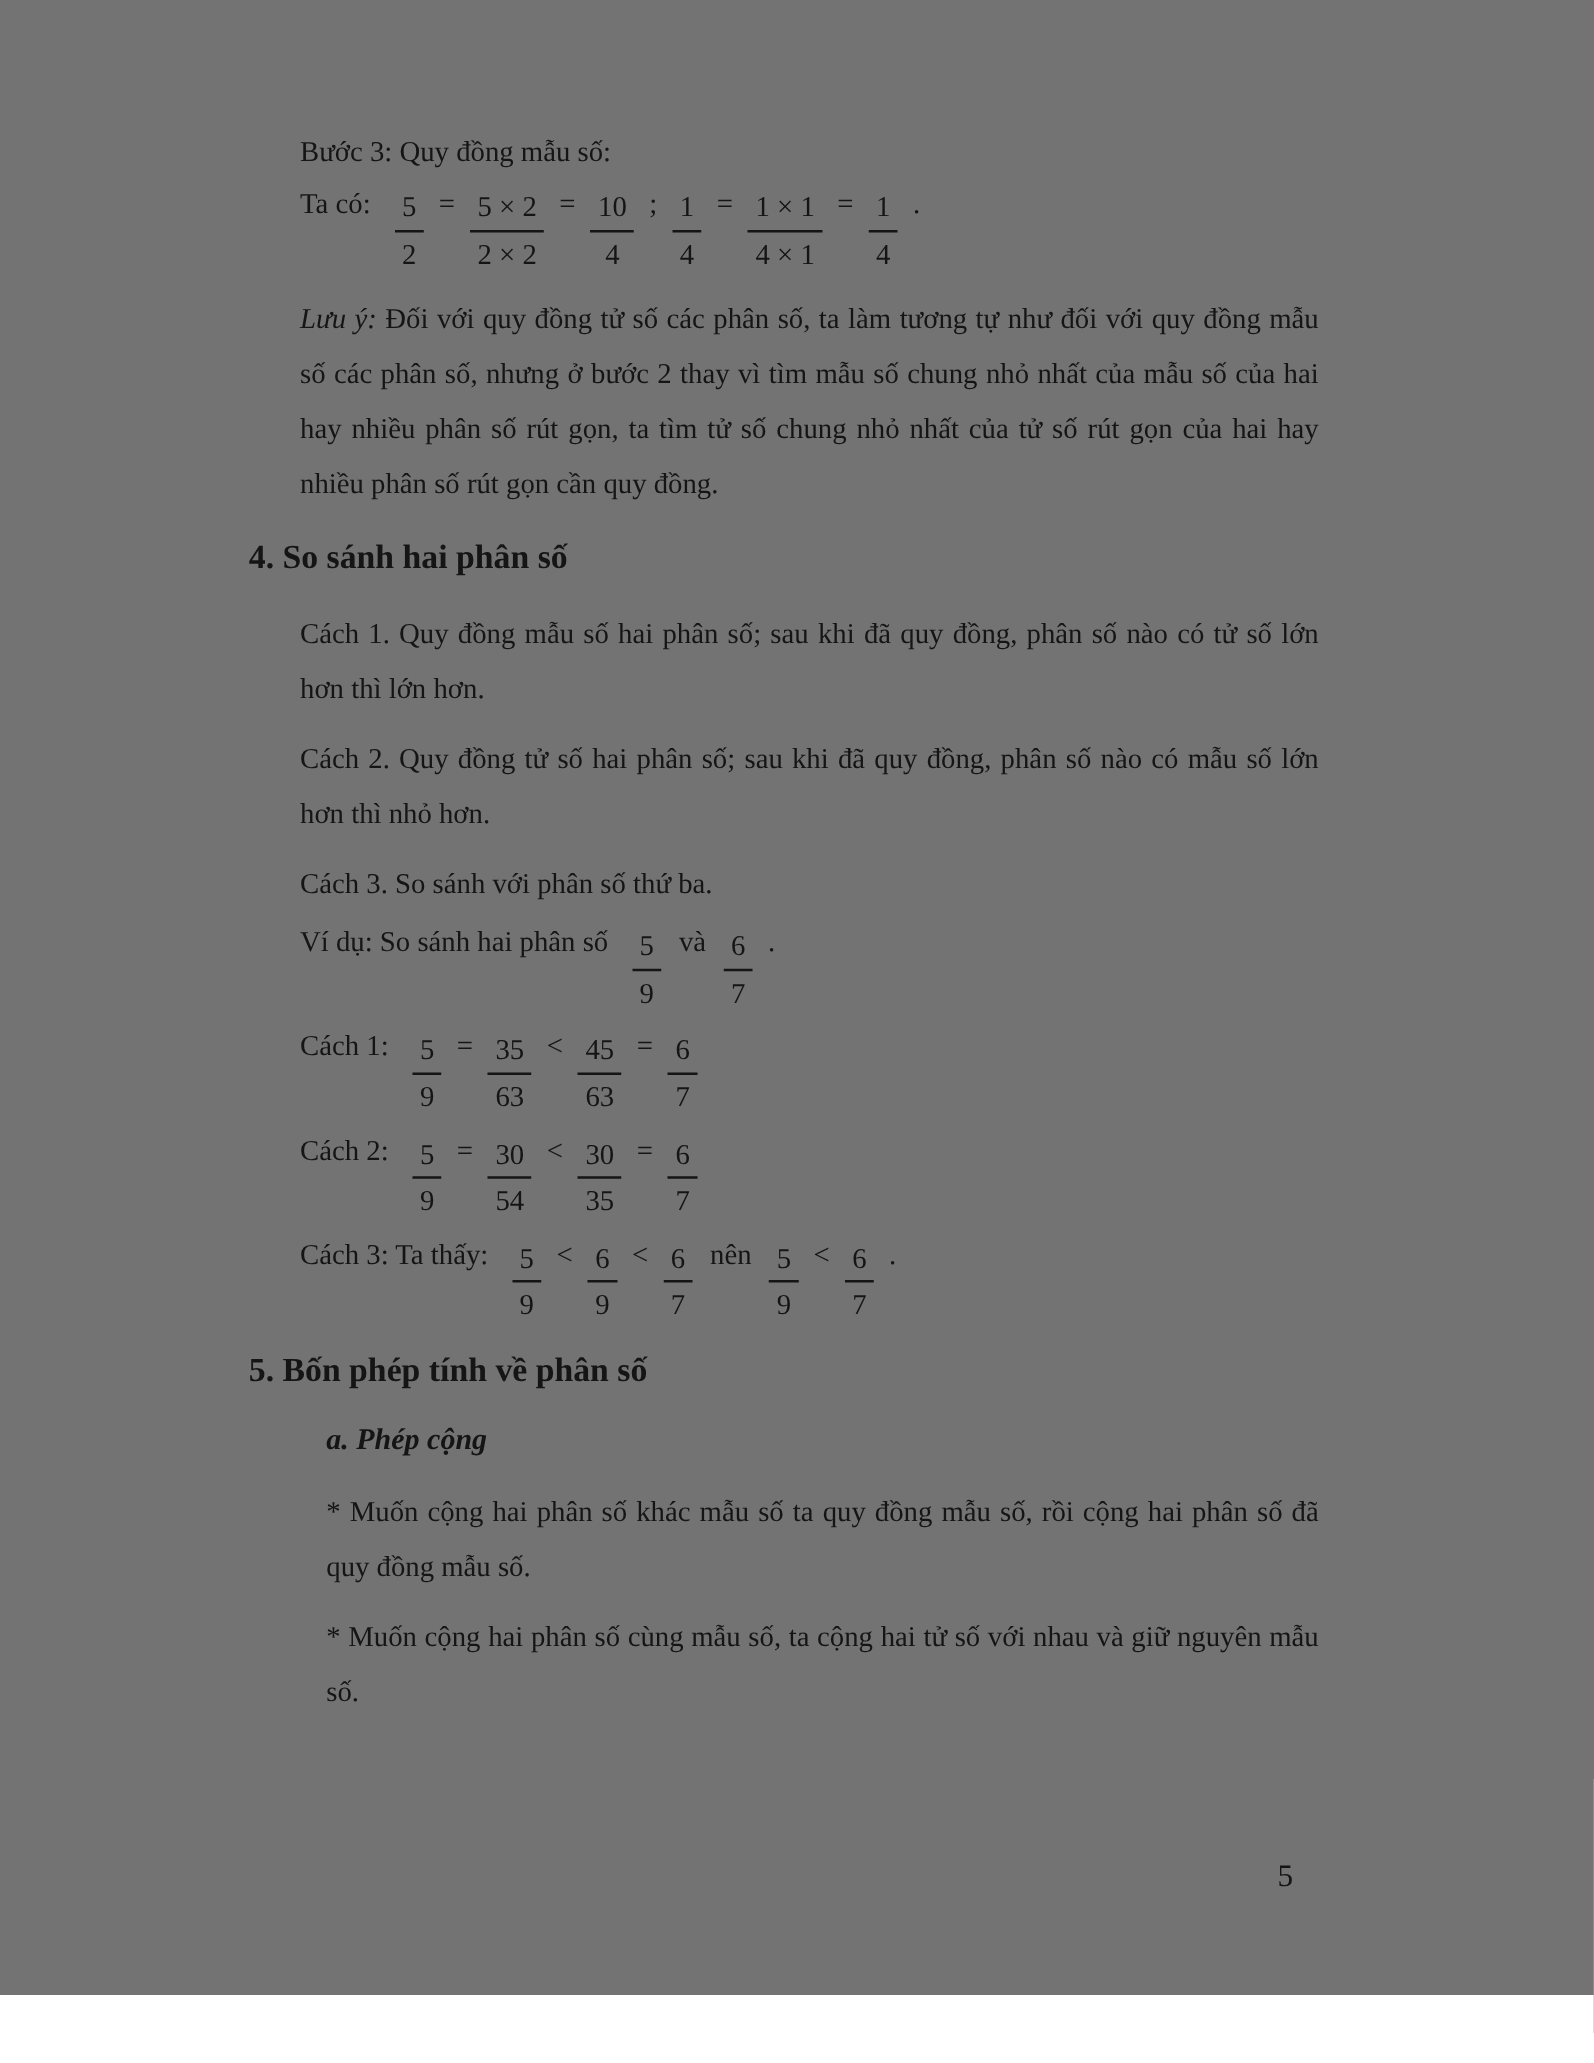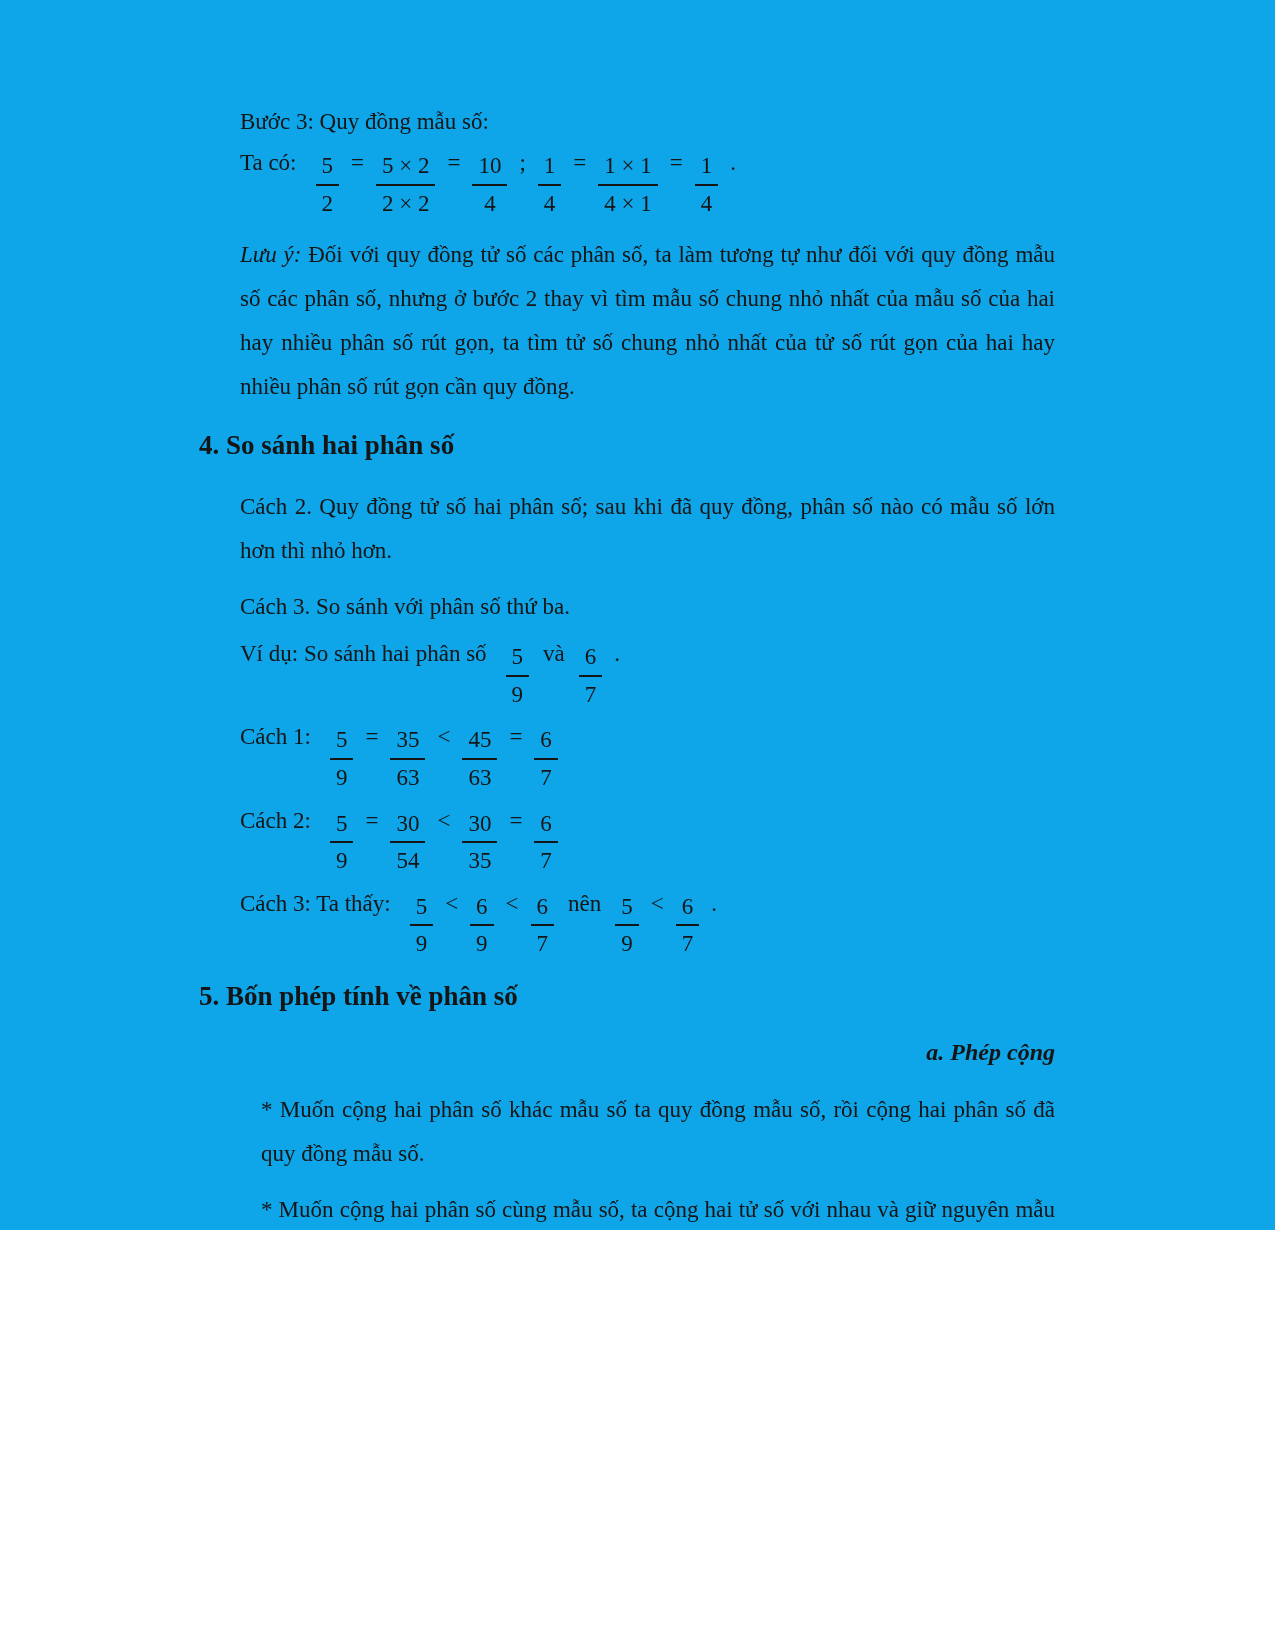--- a/index.html
+++ b/index.html
@@ -4,22 +4,22 @@
 <style>
   * { margin:0; padding:0; box-sizing:border-box; }
   html,body { width:1275px; height:1650px; }
   body {
     background:#ffffff;
     font-family:"Liberation Serif", serif;
     color:#151515;
   }
   .page {
     position:relative;
-    width:1275px; height:1230px;
-    background:#0ea5e9;
+    width:1275px; height:1596px;
+    background:#737373;
     overflow:hidden;
   }
   .content {
     position:absolute;
     left:199px; top:100px;
     width:856px;
   }
   .body {
     font-size:23px;
     line-height:44px;
@@ -33,21 +33,20 @@
     font-weight:bold;
     line-height:32px;
     margin:20px 0 24px 0;
   }
   .subheading {
     font-size:24px;
     font-weight:bold;
     font-style:italic;
     line-height:32px;
     margin:6px 0 20px 62px;
-    text-align:right;
   }
   .mathline {
     display:flex;
     align-items:flex-start;
     font-size:23px;
     margin:6px 0 14px 41px;
   }
   .mathline .mlabel { margin-right:14px; white-space:nowrap; }
   .frac {
     display:inline-flex;
@@ -116,20 +115,21 @@
           <span class="num">1</span>
           <span class="den">4</span>
         </span>
       <span class="op">.</span>
     </div>
 
     <p class="body indent1 para-block"><span class="note-label">Lưu ý:</span><span> Đối với quy đồng tử số các phân số, ta làm tương tự như đối với quy đồng mẫu số các phân số, nhưng ở bước 2 thay vì tìm mẫu số chung nhỏ nhất của mẫu số của hai hay nhiều phân số rút gọn, ta tìm tử số chung nhỏ nhất của tử số rút gọn của hai hay nhiều phân số rút gọn cần quy đồng.</span></p>
 
     <h2 class="heading">4. So sánh hai phân số</h2>
 
+    <p class="body indent1 para-block">Cách 1. Quy đồng mẫu số hai phân số; sau khi đã quy đồng, phân số nào có tử số lớn hơn thì lớn hơn.</p>
     <p class="body indent1 para-block">Cách 2. Quy đồng tử số hai phân số; sau khi đã quy đồng, phân số nào có mẫu số lớn hơn thì nhỏ hơn.</p>
     <p class="body indent1 para-block">Cách 3. So sánh với phân số thứ ba.</p>
 
     <div class="mathline">
       <span class="mlabel">Ví dụ: So sánh hai phân số</span>
       <span class="frac">
           <span class="num">5</span>
           <span class="den">9</span>
         </span>
       <span class="word">và</span>

